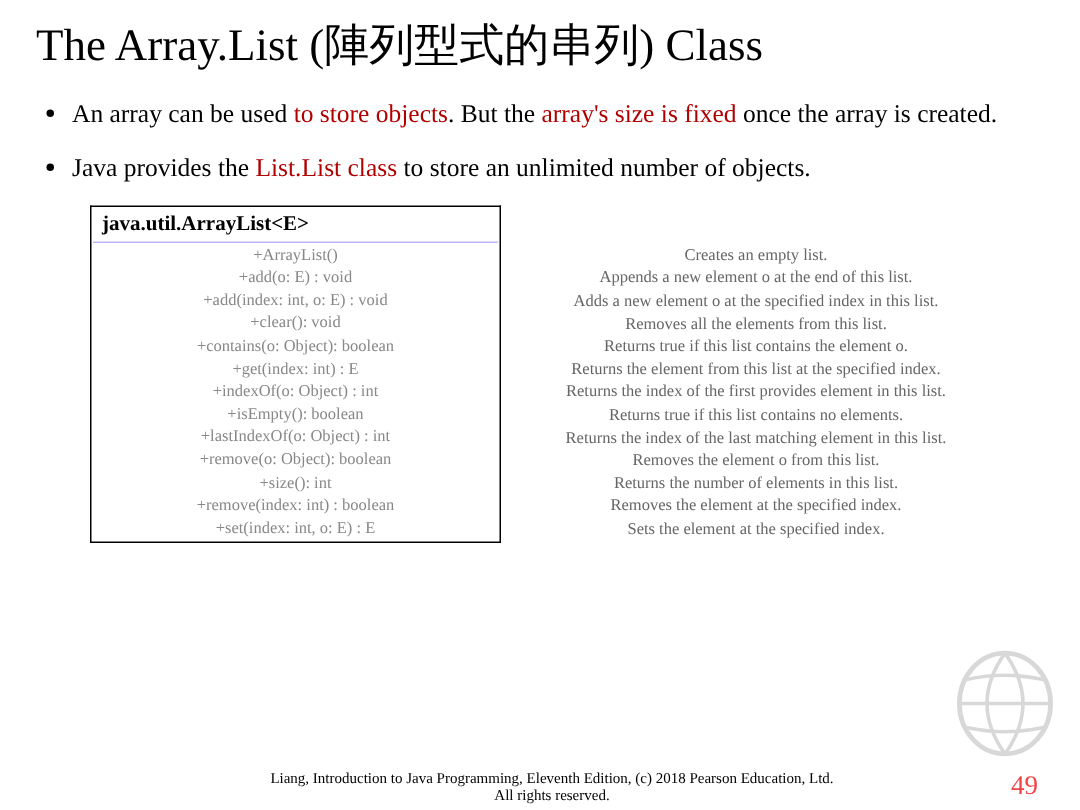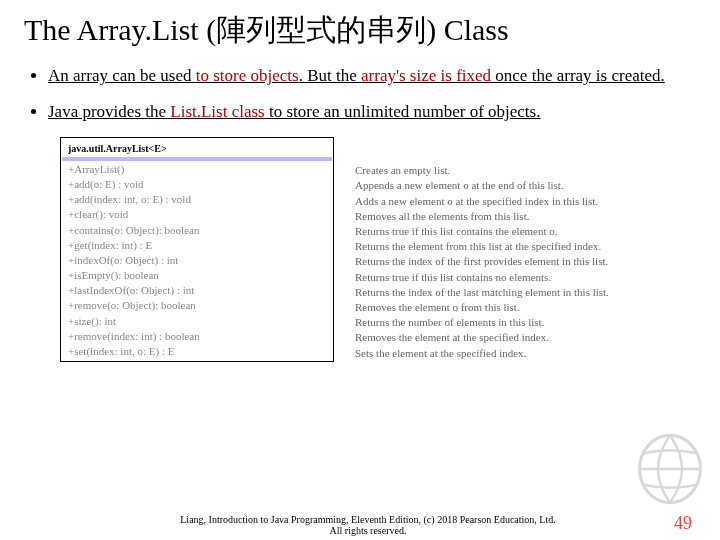--- a/index.html
+++ b/index.html
@@ -22,21 +22,20 @@
   h1.title {
     font-size: 30px;
     font-weight: normal;
     text-align: left;
     margin: 0 0 14px 0;
   }
   ul.bullets {
     list-style: disc;
     margin: 0;
     padding-left: 24px;
-    text-decoration: underline;
   }
   ul.bullets li {
     font-size: 17px;
     line-height: 1.3;
     margin-bottom: 14px;
   }
   .hl { color: #b00000; }
   .diagram {
     width: 600px;
     margin: 4px auto 0 auto;
@@ -44,31 +43,31 @@
   }
   .diagram table {
     border-collapse: collapse;
     width: 100%;
   }
   .classbox {
     border: 1px solid #000;
     width: 270px;
   }
   .classname {
-    border-bottom: 4px solid #c4b5fd;
+    border-bottom: 1px solid #c4b5fd;
     font-weight: bold;
-    font-size: 10px;
+    font-size: 14px;
     padding: 3px 6px;
     text-align: left;
   }
   .method, .desc {
     font-size: 11px;
     color: #888;
     padding: 1.6px 6px;
-    text-align: left;
+    text-align: center;
     white-space: nowrap;
   }
   .desc {
     color: #666;
     padding-left: 20px;
   }
   .footer {
     position: absolute;
     bottom: 4px;
     left: 16px;

